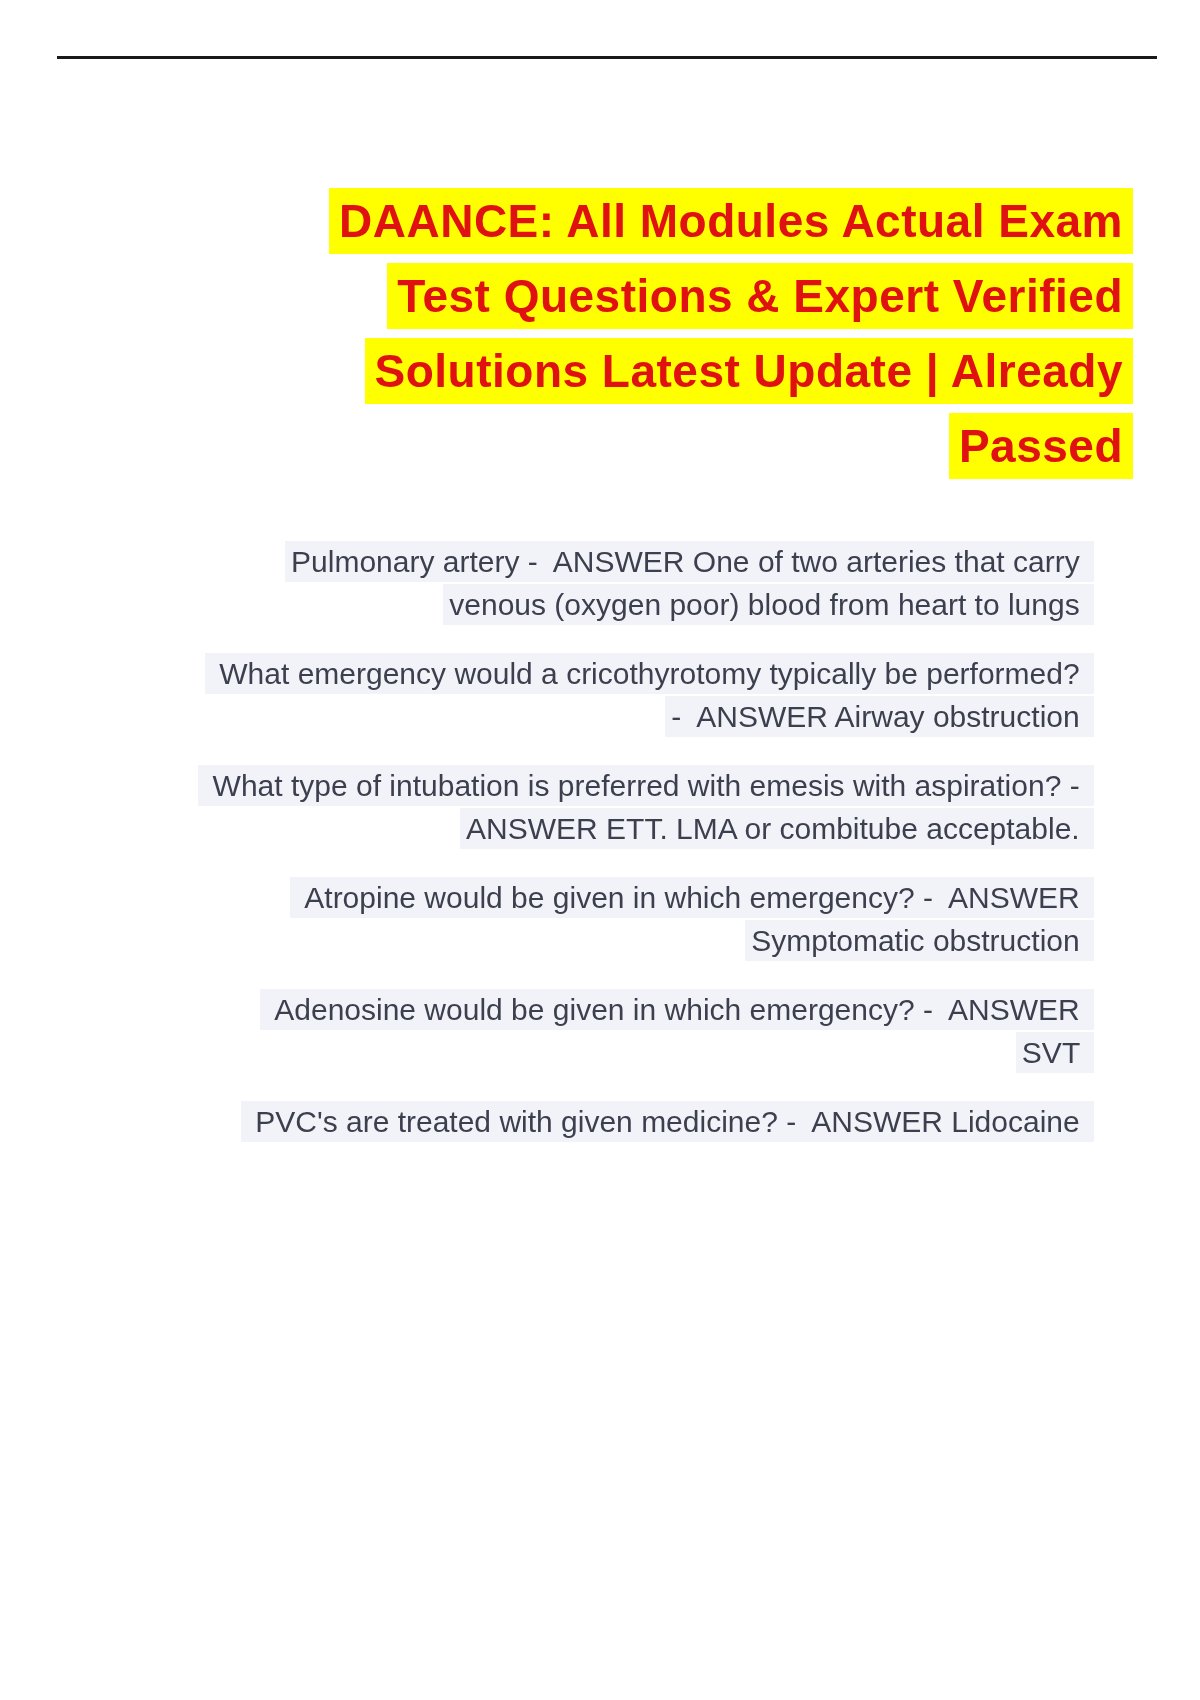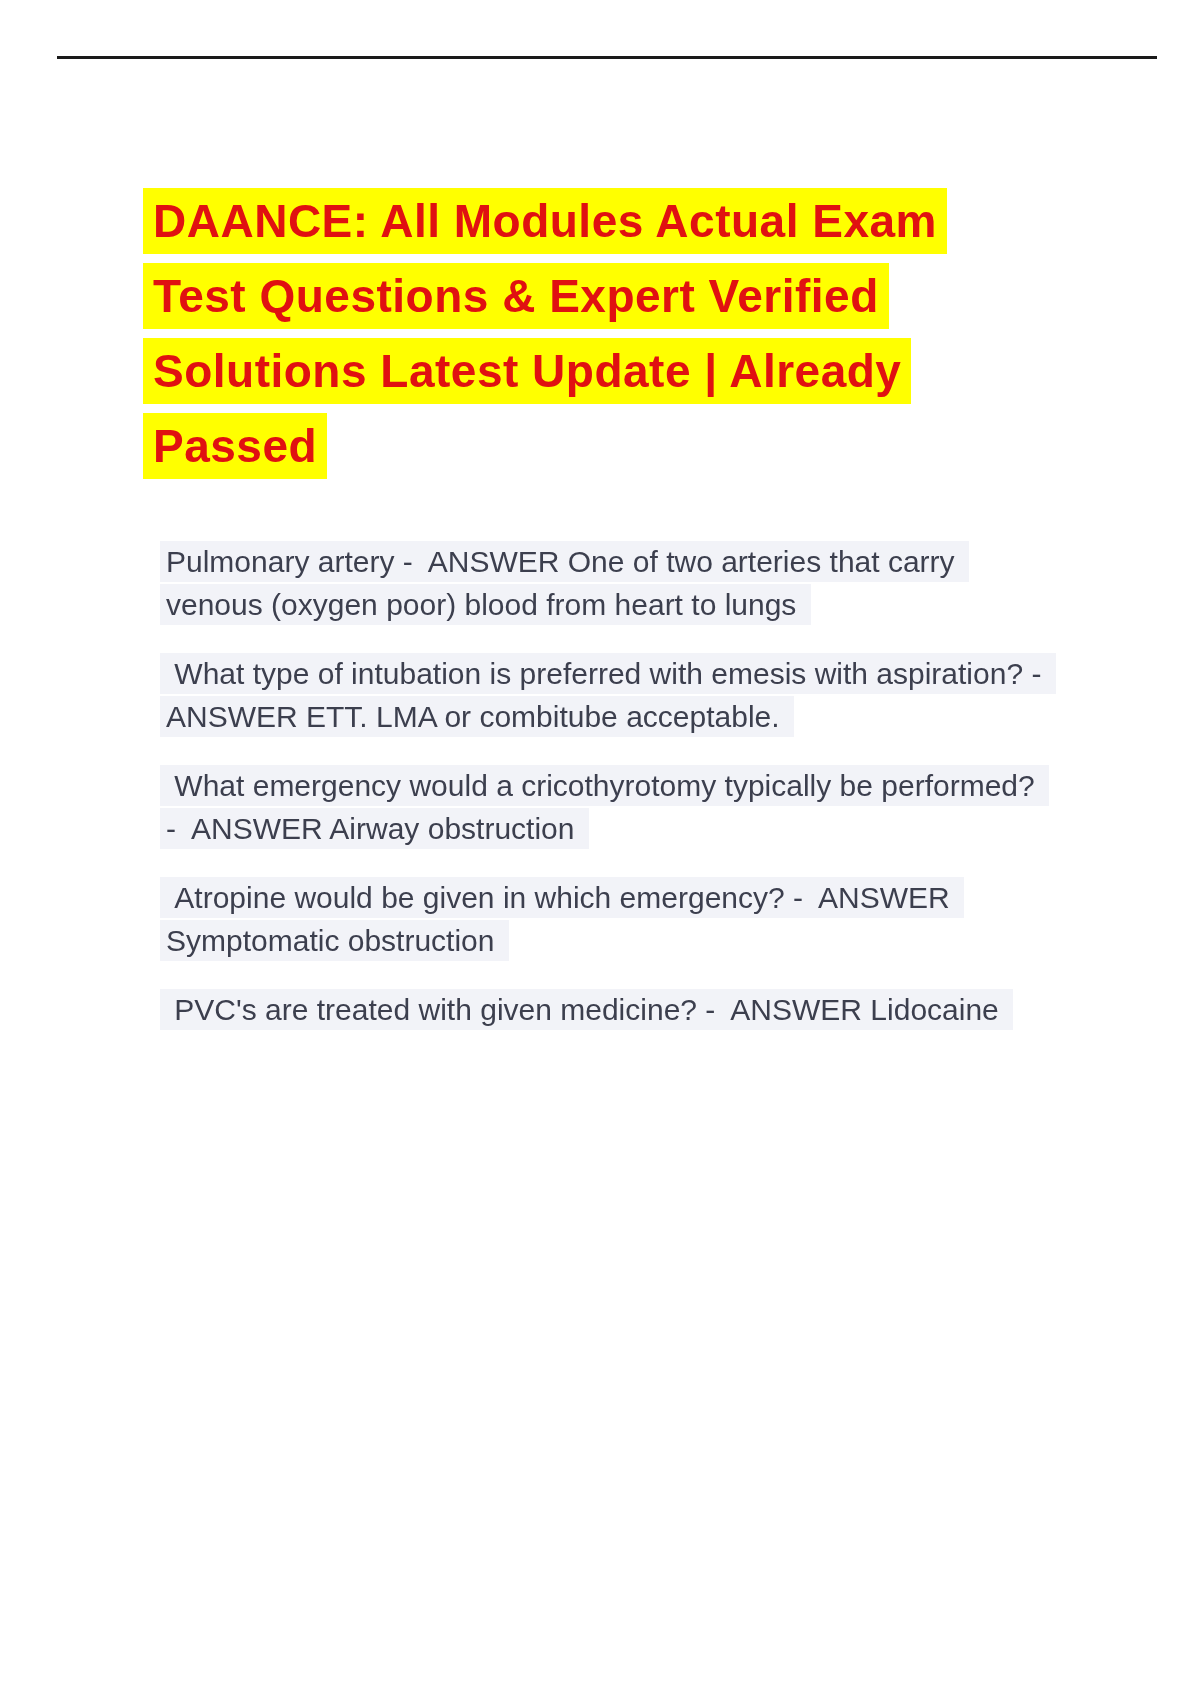--- a/index.html
+++ b/index.html
@@ -7,20 +7,21 @@
     padding: 0;
     background: #ffffff;
   }
   .page {
     position: relative;
     width: 1200px;
     height: 1462px;
     background: var(--page_bg, #ffffff);
     overflow: hidden;
     font-family: "Liberation Sans", "DejaVu Sans", sans-serif;
+    text-align: right;
   }
   .rule {
     position: absolute;
     left: 57px;
     width: 1100px;
     background: var(--rule, #1a1a1a);
   }
   .rule-top {
     top: 56px;
     height: 3px;
@@ -43,21 +44,21 @@
     white-space: pre-line;
   }
   .title .hl {
     background: var(--title_highlight, #ffff00);
     padding: 7px 10px;
     -webkit-box-decoration-break: clone;
     box-decoration-break: clone;
   }
   .qa-body {
     position: absolute;
-    left: 160px;
+    left: 144px;
     top: 540px;
     width: 950px;
     font-size: 30px;
     line-height: 43px;
     color: var(--body_text, #3c3f4e);
   }
   .para {
     margin: 0 0 26px 0;
     white-space: pre-wrap;
   }
@@ -76,24 +77,26 @@
   <div class="rule rule-top"></div>
 
   <h1 class="title"><span class="hl">DAANCE: All Modules Actual Exam
 Test Questions &amp; Expert Verified
 Solutions Latest Update | Already
 Passed</span></h1>
 
   <div class="qa-body">
     <p class="para"><span class="hl">Pulmonary artery -  ANSWER One of two arteries that carry 
 venous (oxygen poor) blood from heart to lungs </span></p>
+    <p class="para"><span class="hl"> What emergency would a cricothyrotomy typically be performed? 
+-  ANSWER Airway obstruction </span></p>
     <p class="para"><span class="hl"> What type of intubation is preferred with emesis with aspiration? - 
 ANSWER ETT. LMA or combitube acceptable. </span></p>
-    <p class="para"><span class="hl"> What emergency would a cricothyrotomy typically be performed? 
--  ANSWER Airway obstruction </span></p>
     <p class="para"><span class="hl"> Atropine would be given in which emergency? -  ANSWER 
 Symptomatic obstruction </span></p>
+    <p class="para"><span class="hl"> Adenosine would be given in which emergency? -  ANSWER 
+SVT </span></p>
     <p class="para"><span class="hl"> PVC's are treated with given medicine? -  ANSWER Lidocaine </span></p>
   </div>
 
   <div class="rule rule-bottom"></div>
 
 </div>
 
 </body></html>

